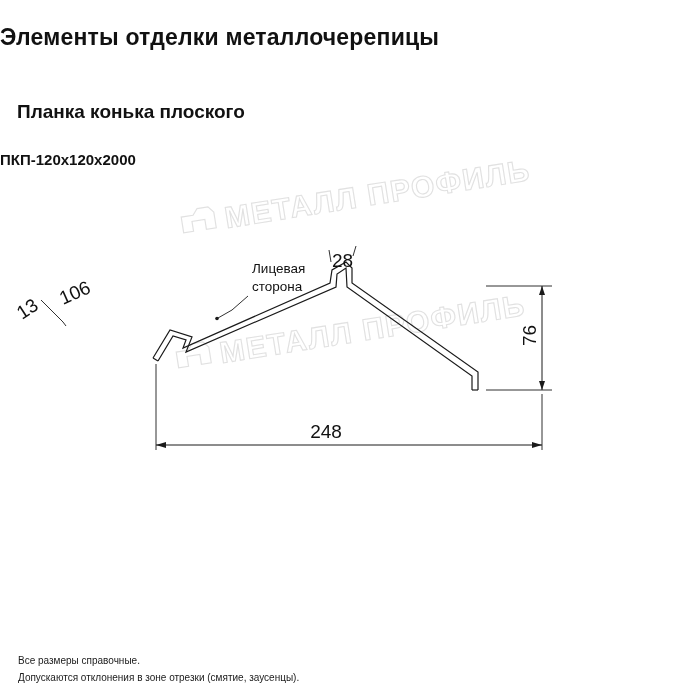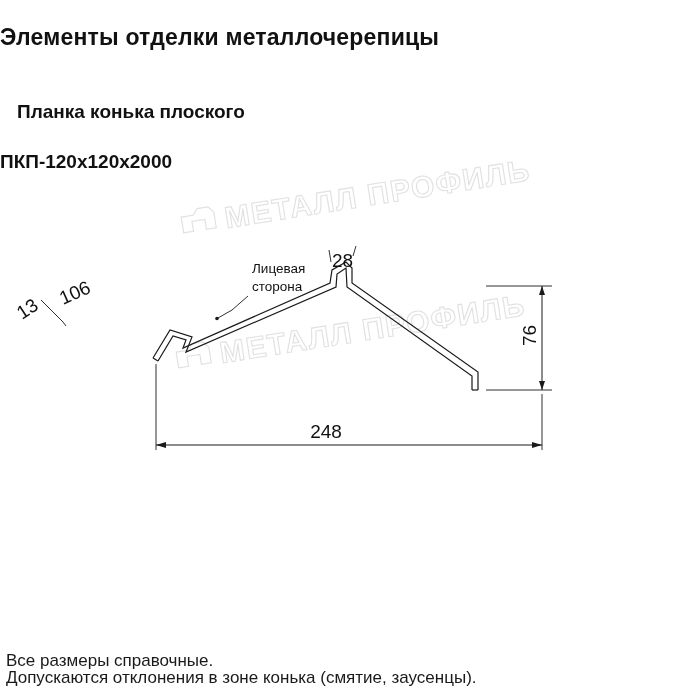--- a/index.html
+++ b/index.html
@@ -34,38 +34,38 @@
     margin: 0;
   }
   .sub-title {
     font-size: 19px;
     font-weight: bold;
     color: #111;
     margin: 17px;
     padding-top: 33px;
   }
   .code-title {
-    font-size: 19px;
+    font-size: 15px;
     font-weight: bold;
     color: #111;
     margin: 0;
     padding-top: 11px;
   }
   .drawing {
     position: absolute;
     top: 150px;
     left: 0;
     width: 700px;
     height: 400px;
   }
   .footer {
     position: absolute;
-    left: 6px;
+    left: 18px;
     bottom: 14px;
-    font-size: 17px;
+    font-size: 10px;
     line-height: 17px;
     color: #1a1a1a;
   }
   .footer div { white-space: nowrap; }
   svg { display: block; }
   .wm-text {
     font-family: "Liberation Sans", sans-serif;
     font-weight: bold;
     font-size: 30px;
     fill: #ffffff;
@@ -202,16 +202,16 @@
         <path d="M156,295 L166,292 L166,298 Z" fill="#1a1a1a"></path>
         <path d="M542,295 L532,292 L532,298 Z" fill="#1a1a1a"></path>
         <text class="dim-text" x="326" y="288" text-anchor="middle">248</text>
       </g>
 
     </svg>
   </div>
 
   <div class="footer">
     <div>Все размеры справочные.</div>
-    <div>Допускаются отклонения в зоне конька (смятие, заусенцы).</div>
+    <div>Допускаются отклонения в зоне отрезки (смятие, заусенцы).</div>
   </div>
 
 </div>
 
 </body></html>

